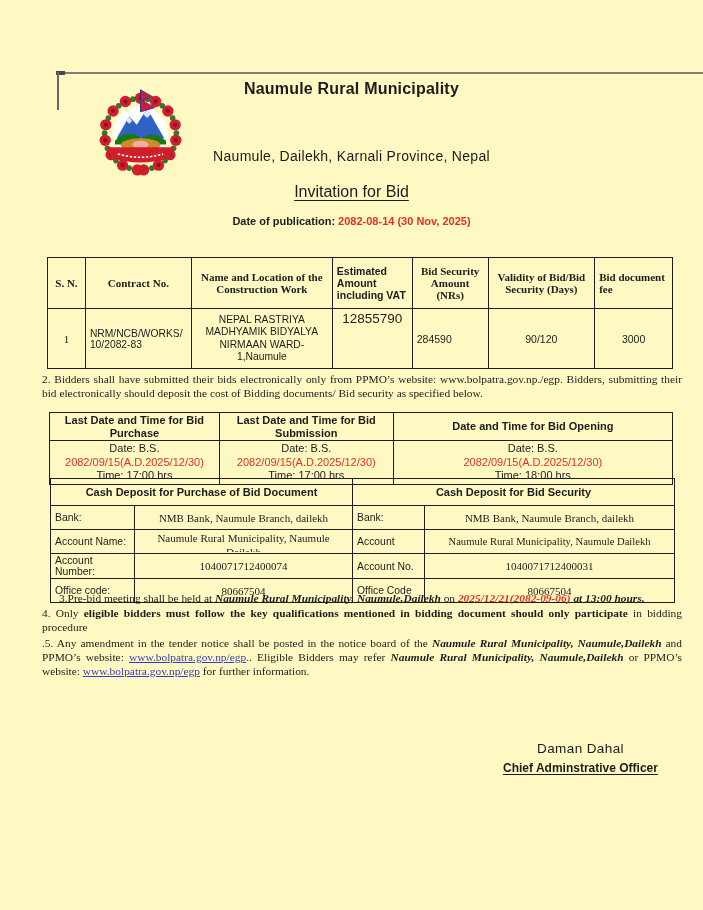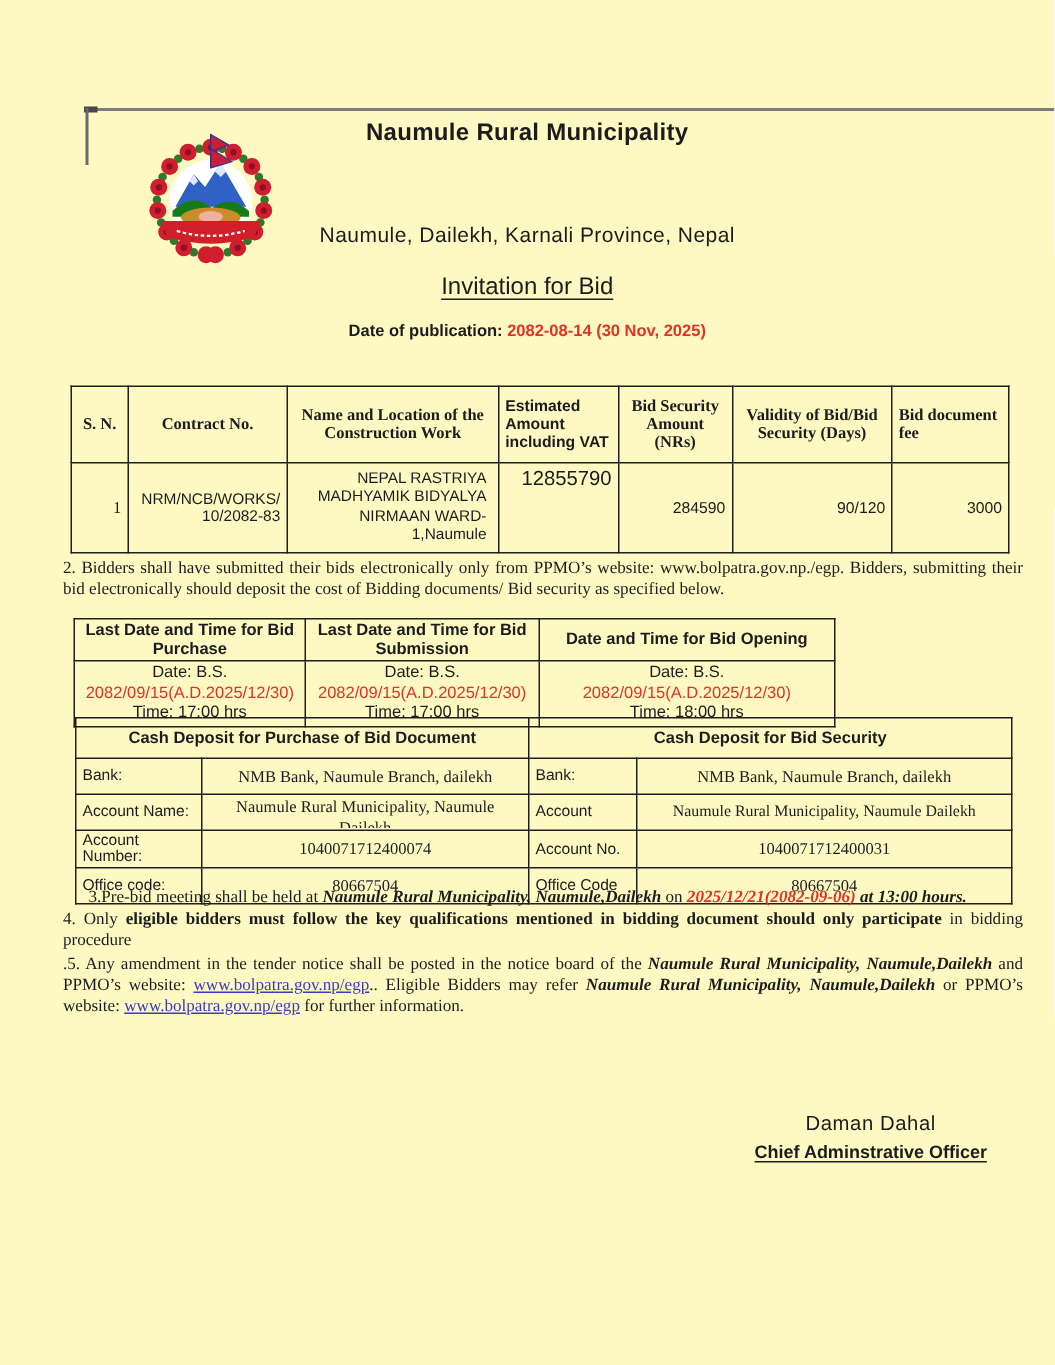--- a/index.html
+++ b/index.html
@@ -20,34 +20,34 @@
   .red{color:#e03227;}
   .para{position:absolute;left:42px;width:640px;font-family:"Liberation Serif",serif;
         font-size:11.4px;line-height:14px;text-align:justify;}
   .bsans{font-family:"Liberation Sans",sans-serif;font-weight:bold;font-size:10.8px;}
   .bserif{font-weight:bold;}
   .bi{font-weight:bold;font-style:italic;}
   a.doclink{color:#3a3ac4;text-decoration:underline;cursor:pointer;}
   
   table{border-collapse:collapse;}
   #table1{position:absolute;left:47px;top:257px;width:626px;font-size:11px;}
-  #table1 th,#table1 td{border:1.2px solid #1f1f1f;padding:2px 4px;text-align:right;}
+  #table1 th,#table1 td{border:1.2px solid #1f1f1f;padding:2px 4px;}
   #table1 th{font-family:"Liberation Serif",serif;font-weight:bold;text-align:center;height:46px;}
   #table1 th.sans-left{font-family:"Liberation Sans",sans-serif;text-align:left;font-size:10.5px;}
   #table1 th.serif-left{text-align:left;}
   #table1 td{height:55px;}
   .cell-sn{text-align:center;font-family:"Liberation Serif",serif;}
   .cell-contract{font-size:10.3px;vertical-align:middle;}
   .cell-name{text-align:center;font-size:10.3px;}
   .cell-name .namebox{width:125px;margin:0 auto;line-height:12.5px;}
   .cell-est{vertical-align:top;text-align:center;font-size:13.5px;padding-top:8px;}
   .cell-sec{font-size:10.5px;padding-left:6px;margin-top:41px;}
   .cell-center{text-align:center;font-size:10.5px;}
   
-  #table2-dates{position:absolute;left:49px;top:412px;width:508px;font-size:11px;padding-left:11px;}
+  #table2-dates{position:absolute;left:49px;top:412px;width:624px;font-size:11px;padding-left:11px;}
   #table2-dates th,#table2-dates td{border:1.2px solid #1f1f1f;text-align:center;padding:1px 2px;}
   #table2-dates th{height:24px;font-size:11px;line-height:12.5px;}
   #table2-dates td{height:41px;}
   #table2-dates td div{line-height:13.6px;}
   
   #table2-dep{position:absolute;left:50px;top:478px;width:624px;font-size:11px;table-layout:fixed;}
   #table2-dep td{border:1.2px solid #1f1f1f;padding:1px 4px;overflow:hidden;}
   #table2-dep td.dep-hdr{height:24px;text-align:center;font-weight:bold;}
   #table2-dep td.lbl{font-size:10.4px;height:21px;}
   #table2-dep td.val{font-family:"Liberation Serif",serif;text-align:center;font-size:11px;}

